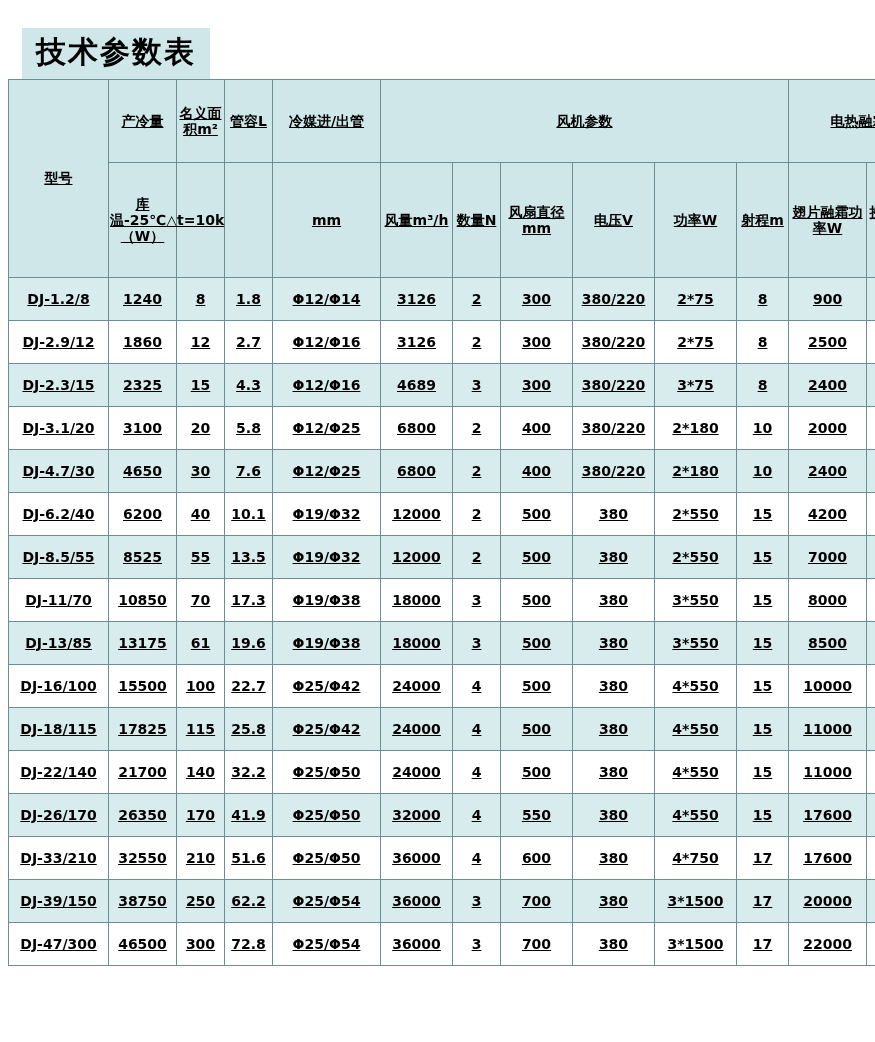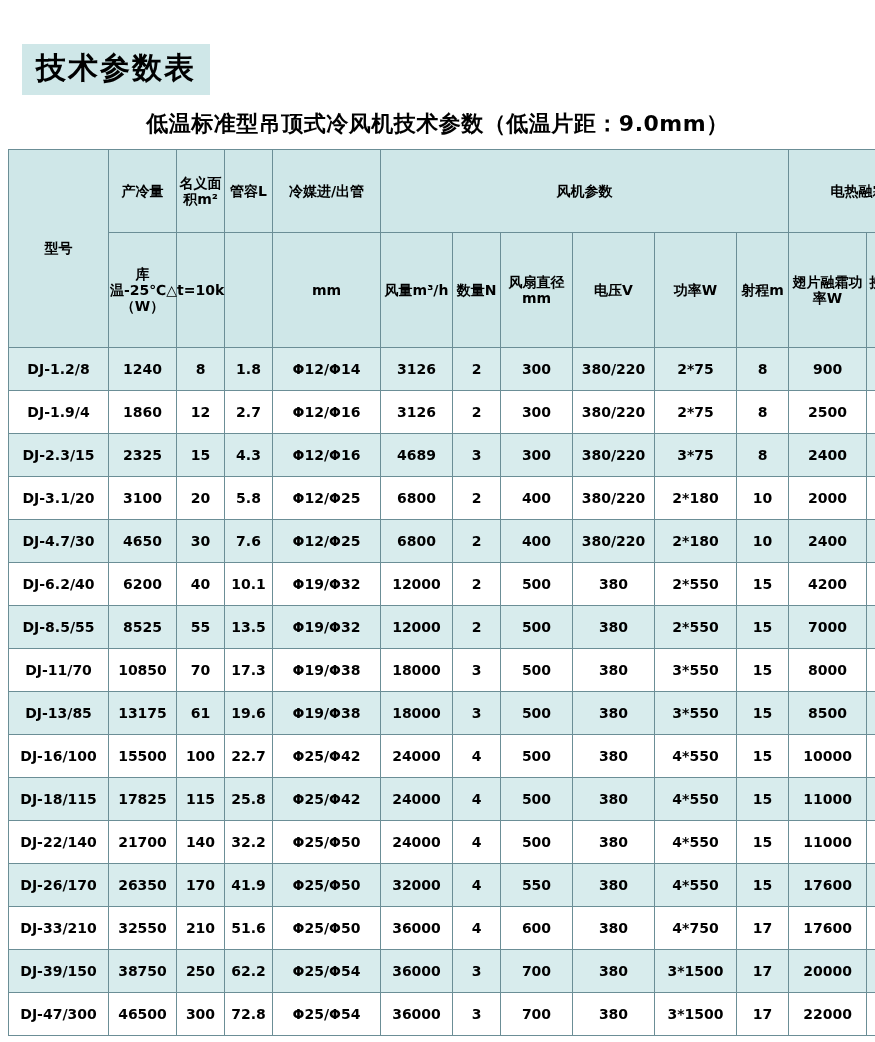--- a/index.html
+++ b/index.html
@@ -12,21 +12,22 @@
     height: 1042px;
     font-family: "Liberation Sans", "DejaVu Sans", sans-serif;
     color: #000000;
     overflow: hidden;
   }
   .page {
     position: relative;
     width: 875px;
     height: 1042px;
     box-sizing: border-box;
-    padding: 16px 8px;
+    padding: 0 8px;
+    text-decoration: underline;
   }
   .doc-title {
     display: inline-block;
     margin: 28px 0 0 14px;
     padding: 4px 14px 6px 14px;
     background: #cfe7e8;
     font-size: 30px;
     font-weight: bold;
     letter-spacing: 2px;
     font-family: "DejaVu Sans", "Liberation Sans", sans-serif;
@@ -81,21 +82,20 @@
   .c-dfw   { width: 78px; }
   .c-panw  { width: 62px; }
 </style>
 </head>
 <body>
 
 <div class="page">
 
   <div class="doc-title">技术参数表</div>
 
-  <div class="sub-title">低温标准型吊顶式冷风机技术参数（低温片距：9.0mm）</div>
 
   <table class="spec">
     <colgroup>
       <col class="c-model">
         <col class="c-cap">
         <col class="c-area">
         <col class="c-vol">
         <col class="c-pipe">
       <col class="c-air">
         <col class="c-num">
@@ -141,21 +141,21 @@
           <td>3126</td>
           <td>2</td>
           <td>300</td>
           <td>380/220</td>
           <td>2*75</td>
           <td>8</td>
           <td>900</td>
           <td>900</td>
         </tr>
         <tr class="plain">
-          <td>DJ-1.9/4</td>
+          <td>DJ-2.9/12</td>
           <td>1860</td>
           <td>12</td>
           <td>2.7</td>
           <td>Φ12/Φ16</td>
           <td>3126</td>
           <td>2</td>
           <td>300</td>
           <td>380/220</td>
           <td>2*75</td>
           <td>8</td>

